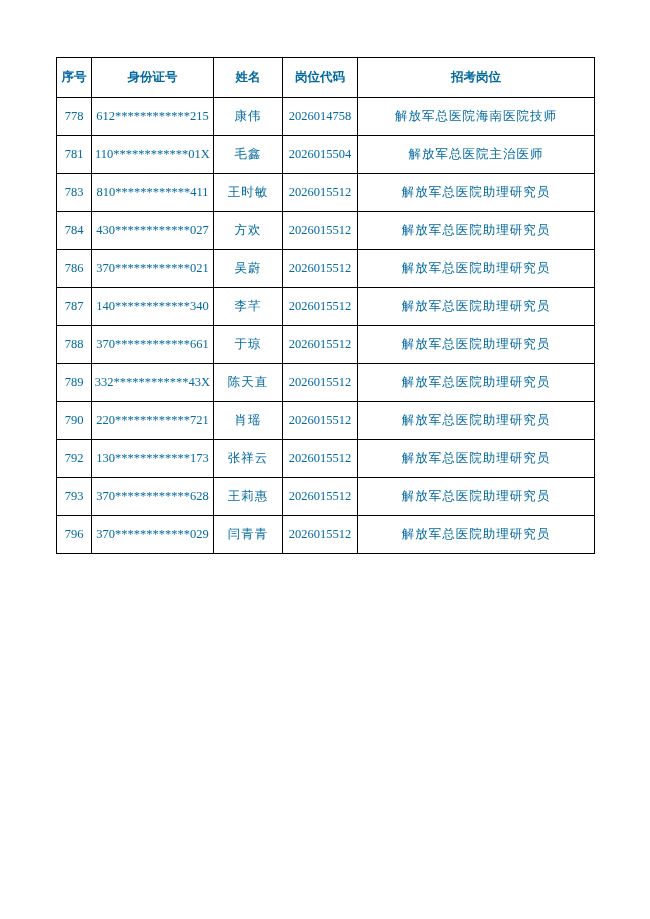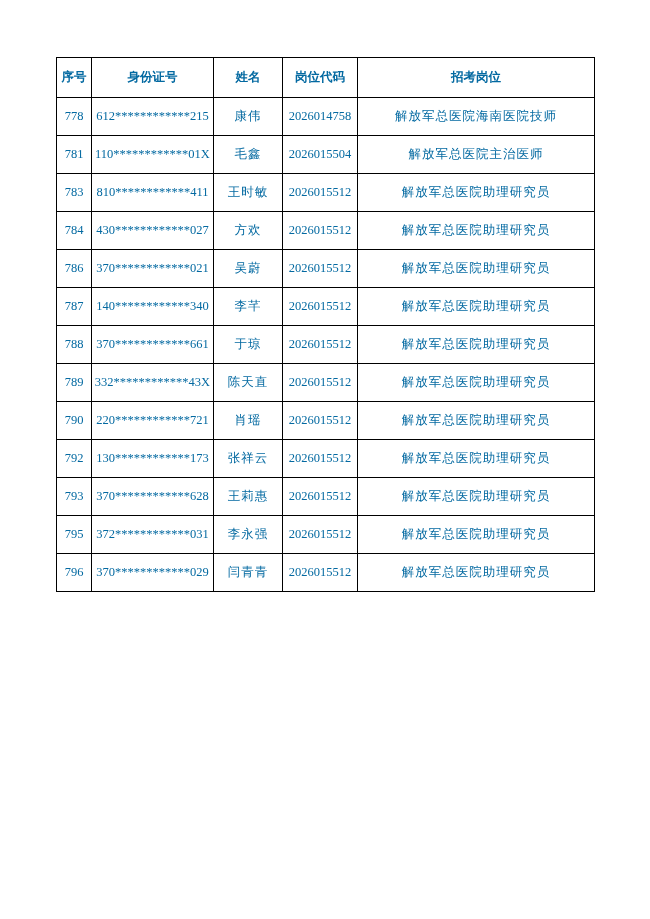--- a/index.html
+++ b/index.html
@@ -147,27 +147,20 @@
           <td class="col-position">解放军总医院助理研究员</td>
         </tr>
         <tr>
           <td class="col-serial">793</td>
           <td class="col-id">370************628</td>
           <td class="col-name">王莉惠</td>
           <td class="col-code">2026015512</td>
           <td class="col-position">解放军总医院助理研究员</td>
         </tr>
         <tr>
-          <td class="col-serial">795</td>
-          <td class="col-id">372************031</td>
-          <td class="col-name">李永强</td>
-          <td class="col-code">2026015512</td>
-          <td class="col-position">解放军总医院助理研究员</td>
-        </tr>
-        <tr>
           <td class="col-serial">796</td>
           <td class="col-id">370************029</td>
           <td class="col-name">闫青青</td>
           <td class="col-code">2026015512</td>
           <td class="col-position">解放军总医院助理研究员</td>
         </tr>
       </tbody>
   </table>
 </div>
 

